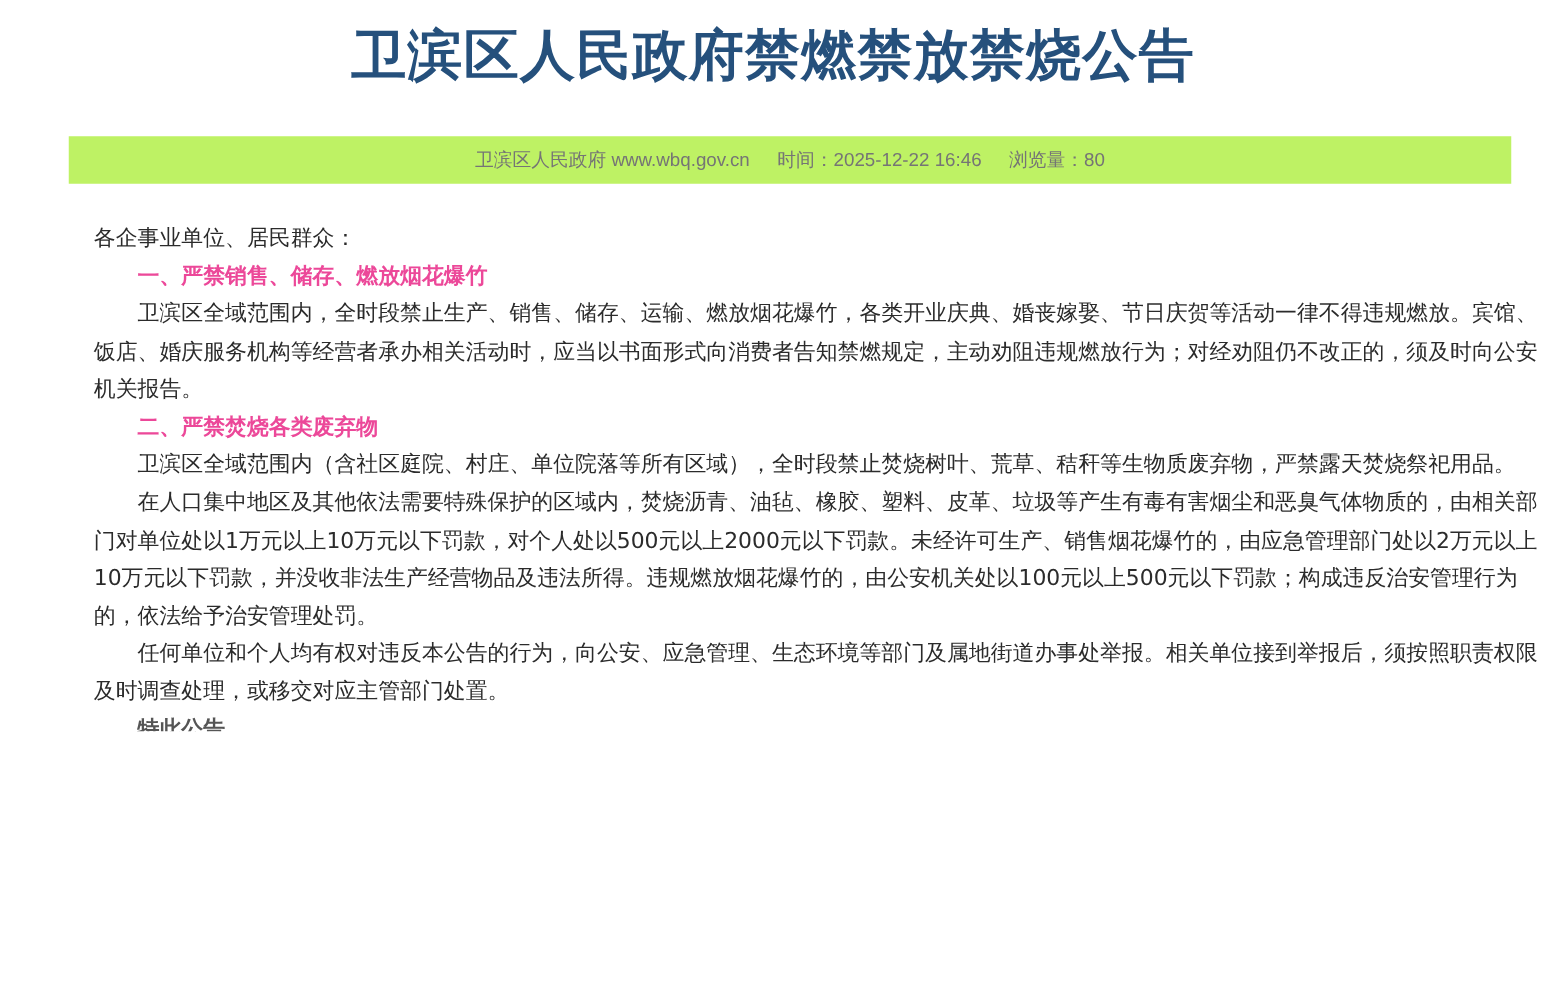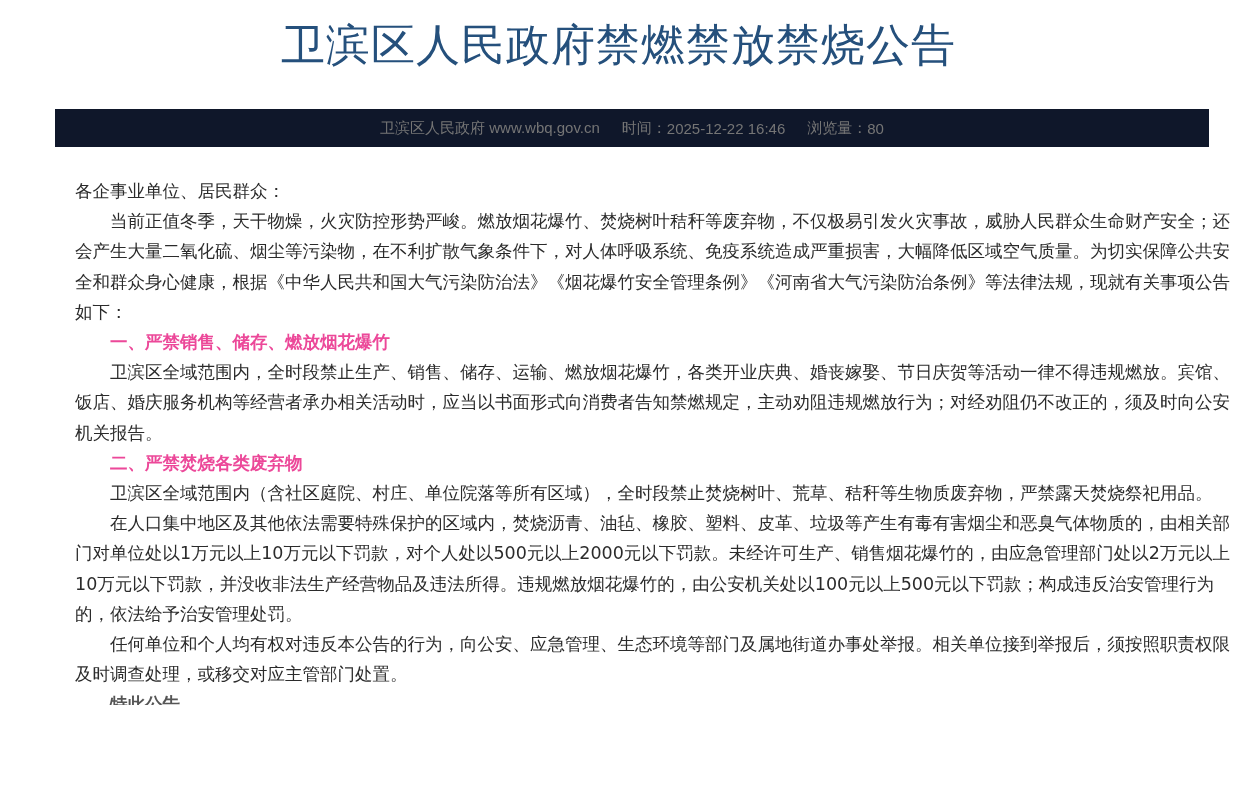--- a/index.html
+++ b/index.html
@@ -18,30 +18,30 @@
     .page-title {
       position: absolute;
       left: 0;
       top: 14px;
       width: 1237px;
       text-align: center;
       font-size: 44px;
       line-height: 62px;
       color: #25507c;
       letter-spacing: 1px;
-      font-weight: normal;
+      font-weight: bold;
       margin: 0;
     }
     .meta-bar {
       position: absolute;
       left: 55px;
       top: 109px;
       width: 1154px;
       height: 38px;
-      background: #0f172a;
+      background: #bef264;
       display: flex;
       align-items: center;
       justify-content: center;
       font-size: 15px;
       color: #757575;
       font-family: "Liberation Sans", "DejaVu Sans", sans-serif;
     }
     .meta-bar span { white-space: nowrap; }
     .meta-gap { display: inline-block; width: 22px; }
     .article {
@@ -82,21 +82,20 @@
   <span class="meta-gap"></span>
   <span>时间：</span>
   <span>2025-12-22 16:46</span>
   <span class="meta-gap"></span>
   <span>浏览量：</span>
   <span>80</span>
 </div>
 
 <div class="article">
   <p>各企事业单位、居民群众：</p>
-  <p class="indent">当前正值冬季，天干物燥，火灾防控形势严峻。燃放烟花爆竹、焚烧树叶秸秆等废弃物，不仅极易引发火灾事故，威胁人民群众生命财产安全；还会产生大量二氧化硫、烟尘等污染物，在不利扩散气象条件下，对人体呼吸系统、免疫系统造成严重损害，大幅降低区域空气质量。为切实保障公共安全和群众身心健康，根据《中华人民共和国大气污染防治法》《烟花爆竹安全管理条例》《河南省大气污染防治条例》等法律法规，现就有关事项公告如下：</p>
 
   <p class="section-heading">一、严禁销售、储存、燃放烟花爆竹</p>
   <p class="indent">卫滨区全域范围内，全时段禁止生产、销售、储存、运输、燃放烟花爆竹，各类开业庆典、婚丧嫁娶、节日庆贺等活动一律不得违规燃放。宾馆、饭店、婚庆服务机构等经营者承办相关活动时，应当以书面形式向消费者告知禁燃规定，主动劝阻违规燃放行为；对经劝阻仍不改正的，须及时向公安机关报告。</p>
 
   <p class="section-heading">二、严禁焚烧各类废弃物</p>
   <p class="indent">卫滨区全域范围内（含社区庭院、村庄、单位院落等所有区域），全时段禁止焚烧树叶、荒草、秸秆等生物质废弃物，严禁露天焚烧祭祀用品。</p>
 
   <p class="indent">在人口集中地区及其他依法需要特殊保护的区域内，焚烧沥青、油毡、橡胶、塑料、皮革、垃圾等产生有毒有害烟尘和恶臭气体物质的，由相关部门对单位处以1万元以上10万元以下罚款，对个人处以500元以上2000元以下罚款。未经许可生产、销售烟花爆竹的，由应急管理部门处以2万元以上10万元以下罚款，并没收非法生产经营物品及违法所得。违规燃放烟花爆竹的，由公安机关处以100元以上500元以下罚款；构成违反治安管理行为的，依法给予治安管理处罚。</p>
   <p class="indent">任何单位和个人均有权对违反本公告的行为，向公安、应急管理、生态环境等部门及属地街道办事处举报。相关单位接到举报后，须按照职责权限及时调查处理，或移交对应主管部门处置。</p>
 

